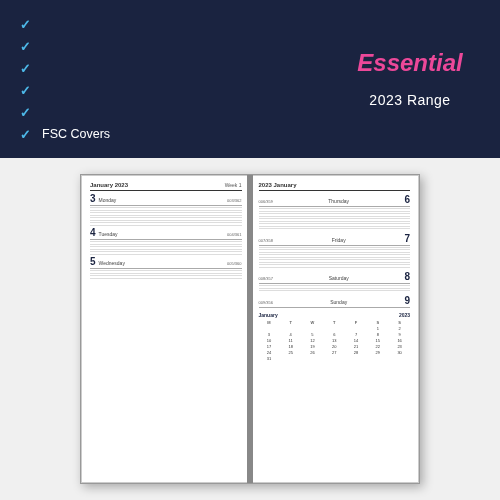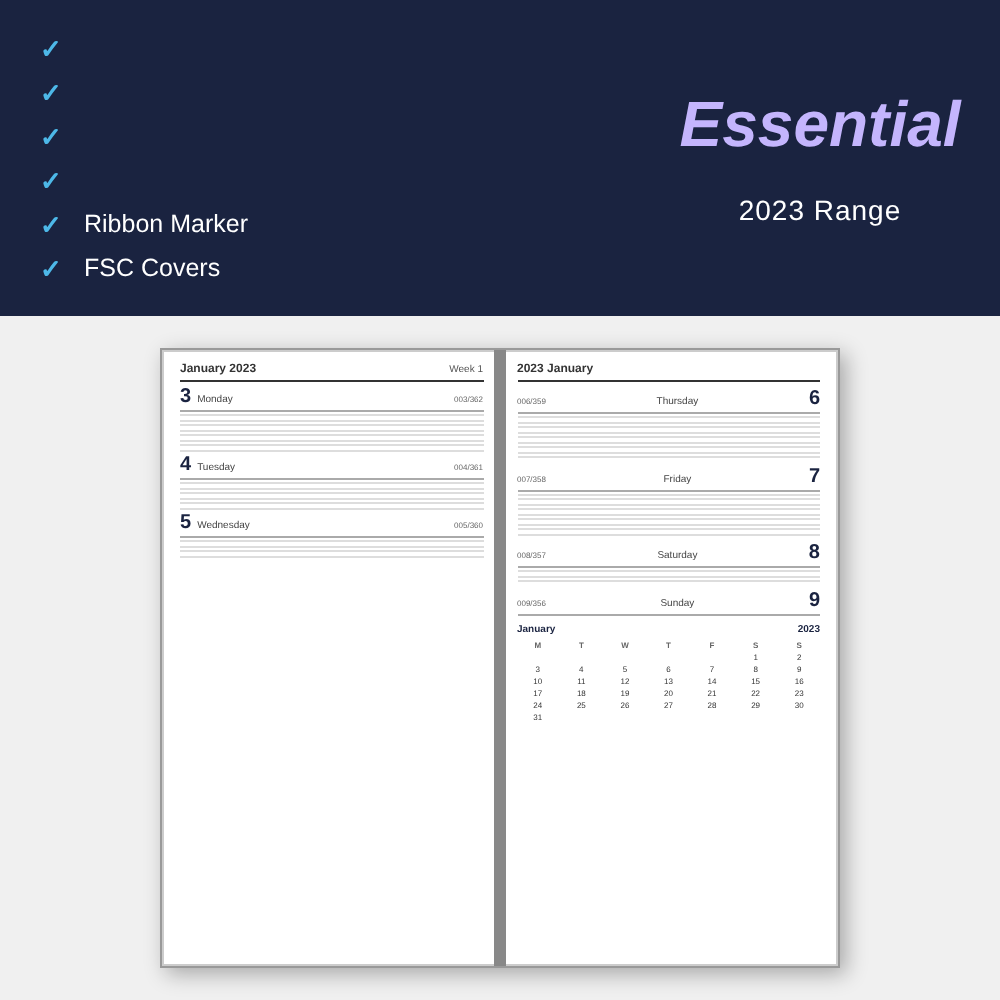--- a/index.html
+++ b/index.html
@@ -59,22 +59,22 @@
       width: 180px;
       display: flex;
       flex-direction: column;
       align-items: center;
       justify-content: center;
       padding: 18px 20px;
       text-align: center;
     }
 
     .title-essential {
-      color: #c4b5fd;
-      font-size: 32px;
+      color: #ec4899;
+      font-size: 24px;
       font-weight: bold;
       font-style: italic;
       line-height: 1.1;
     }
 
     .title-range {
       color: #ffffff;
       font-size: 14px;
       margin-top: 16px;
       letter-spacing: 0.5px;
@@ -273,21 +273,20 @@
     <span class="check-icon">✓</span>
   </div>
         <div class="feature-item">
     <span class="check-icon">✓</span>
   </div>
         <div class="feature-item">
     <span class="check-icon">✓</span>
   </div>
         <div class="feature-item">
     <span class="check-icon">✓</span>
-    <span class="feature-text">Ribbon Marker</span>
   </div>
         <div class="feature-item">
     <span class="check-icon">✓</span>
     <span class="feature-text">FSC Covers</span>
   </div>
       </div>
     <div class="title-section">
       <div class="title-essential">Essential</div>
       <div class="title-range">2023 Range</div>
     </div>

